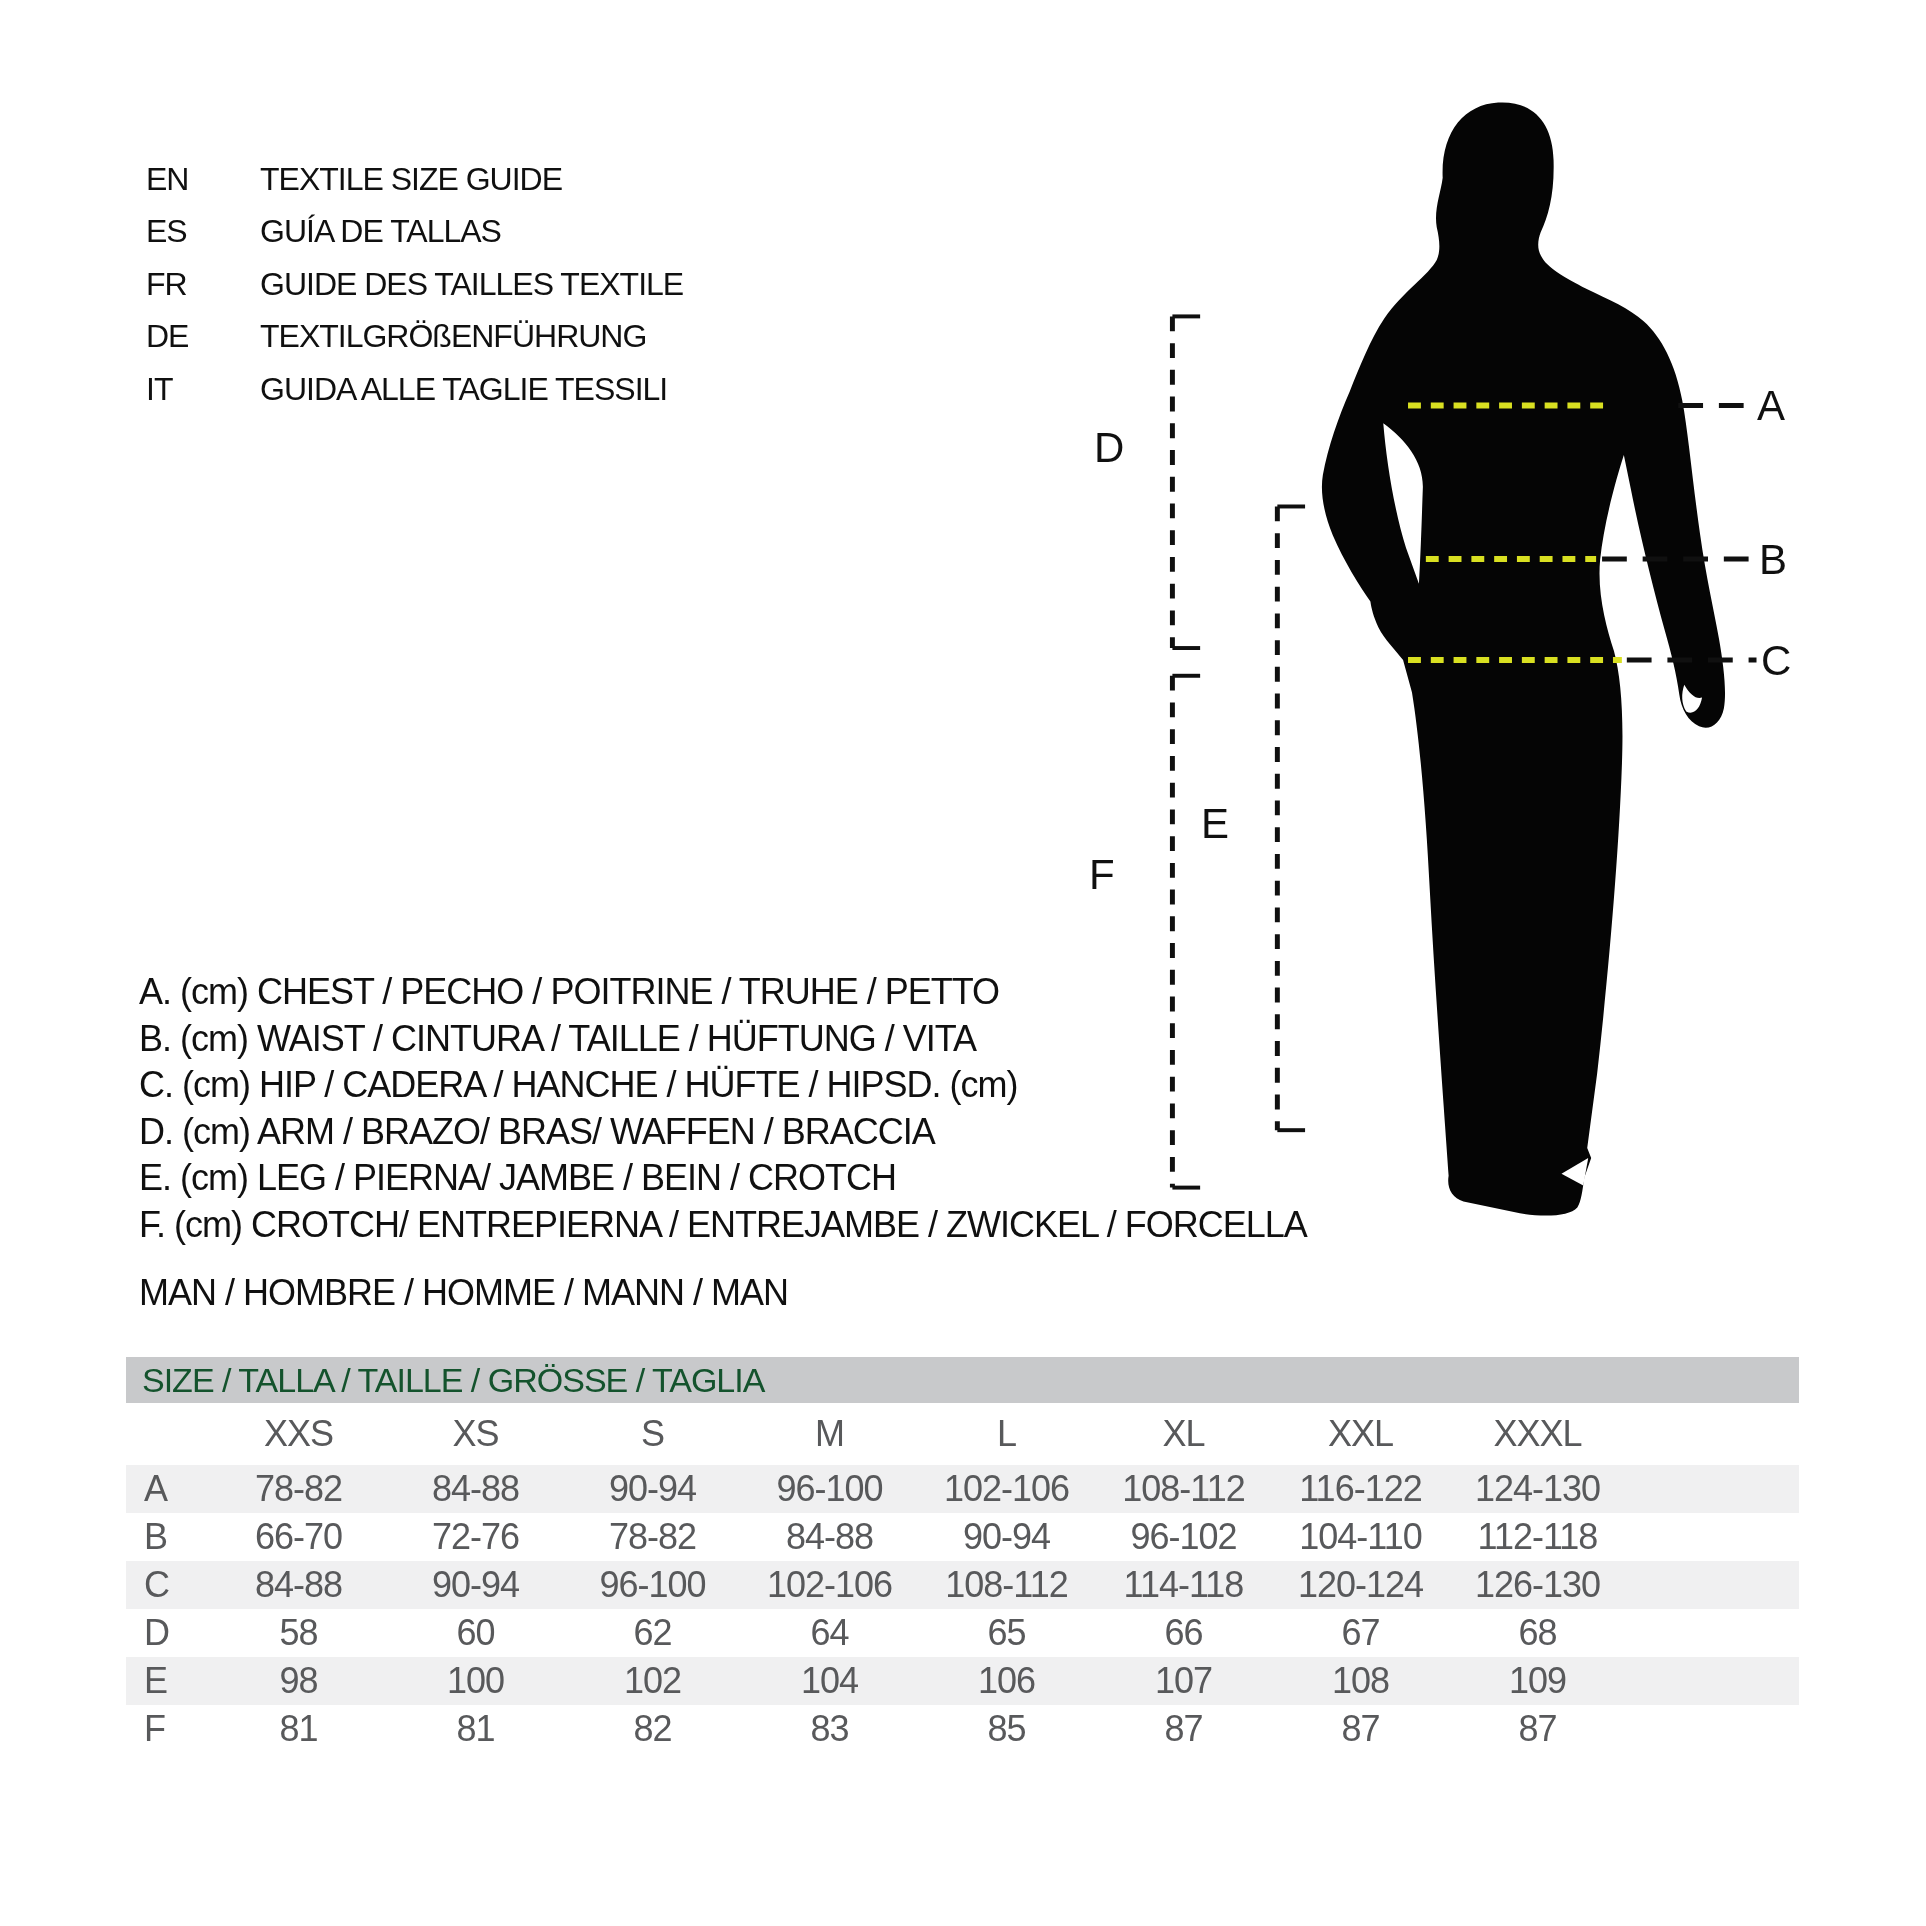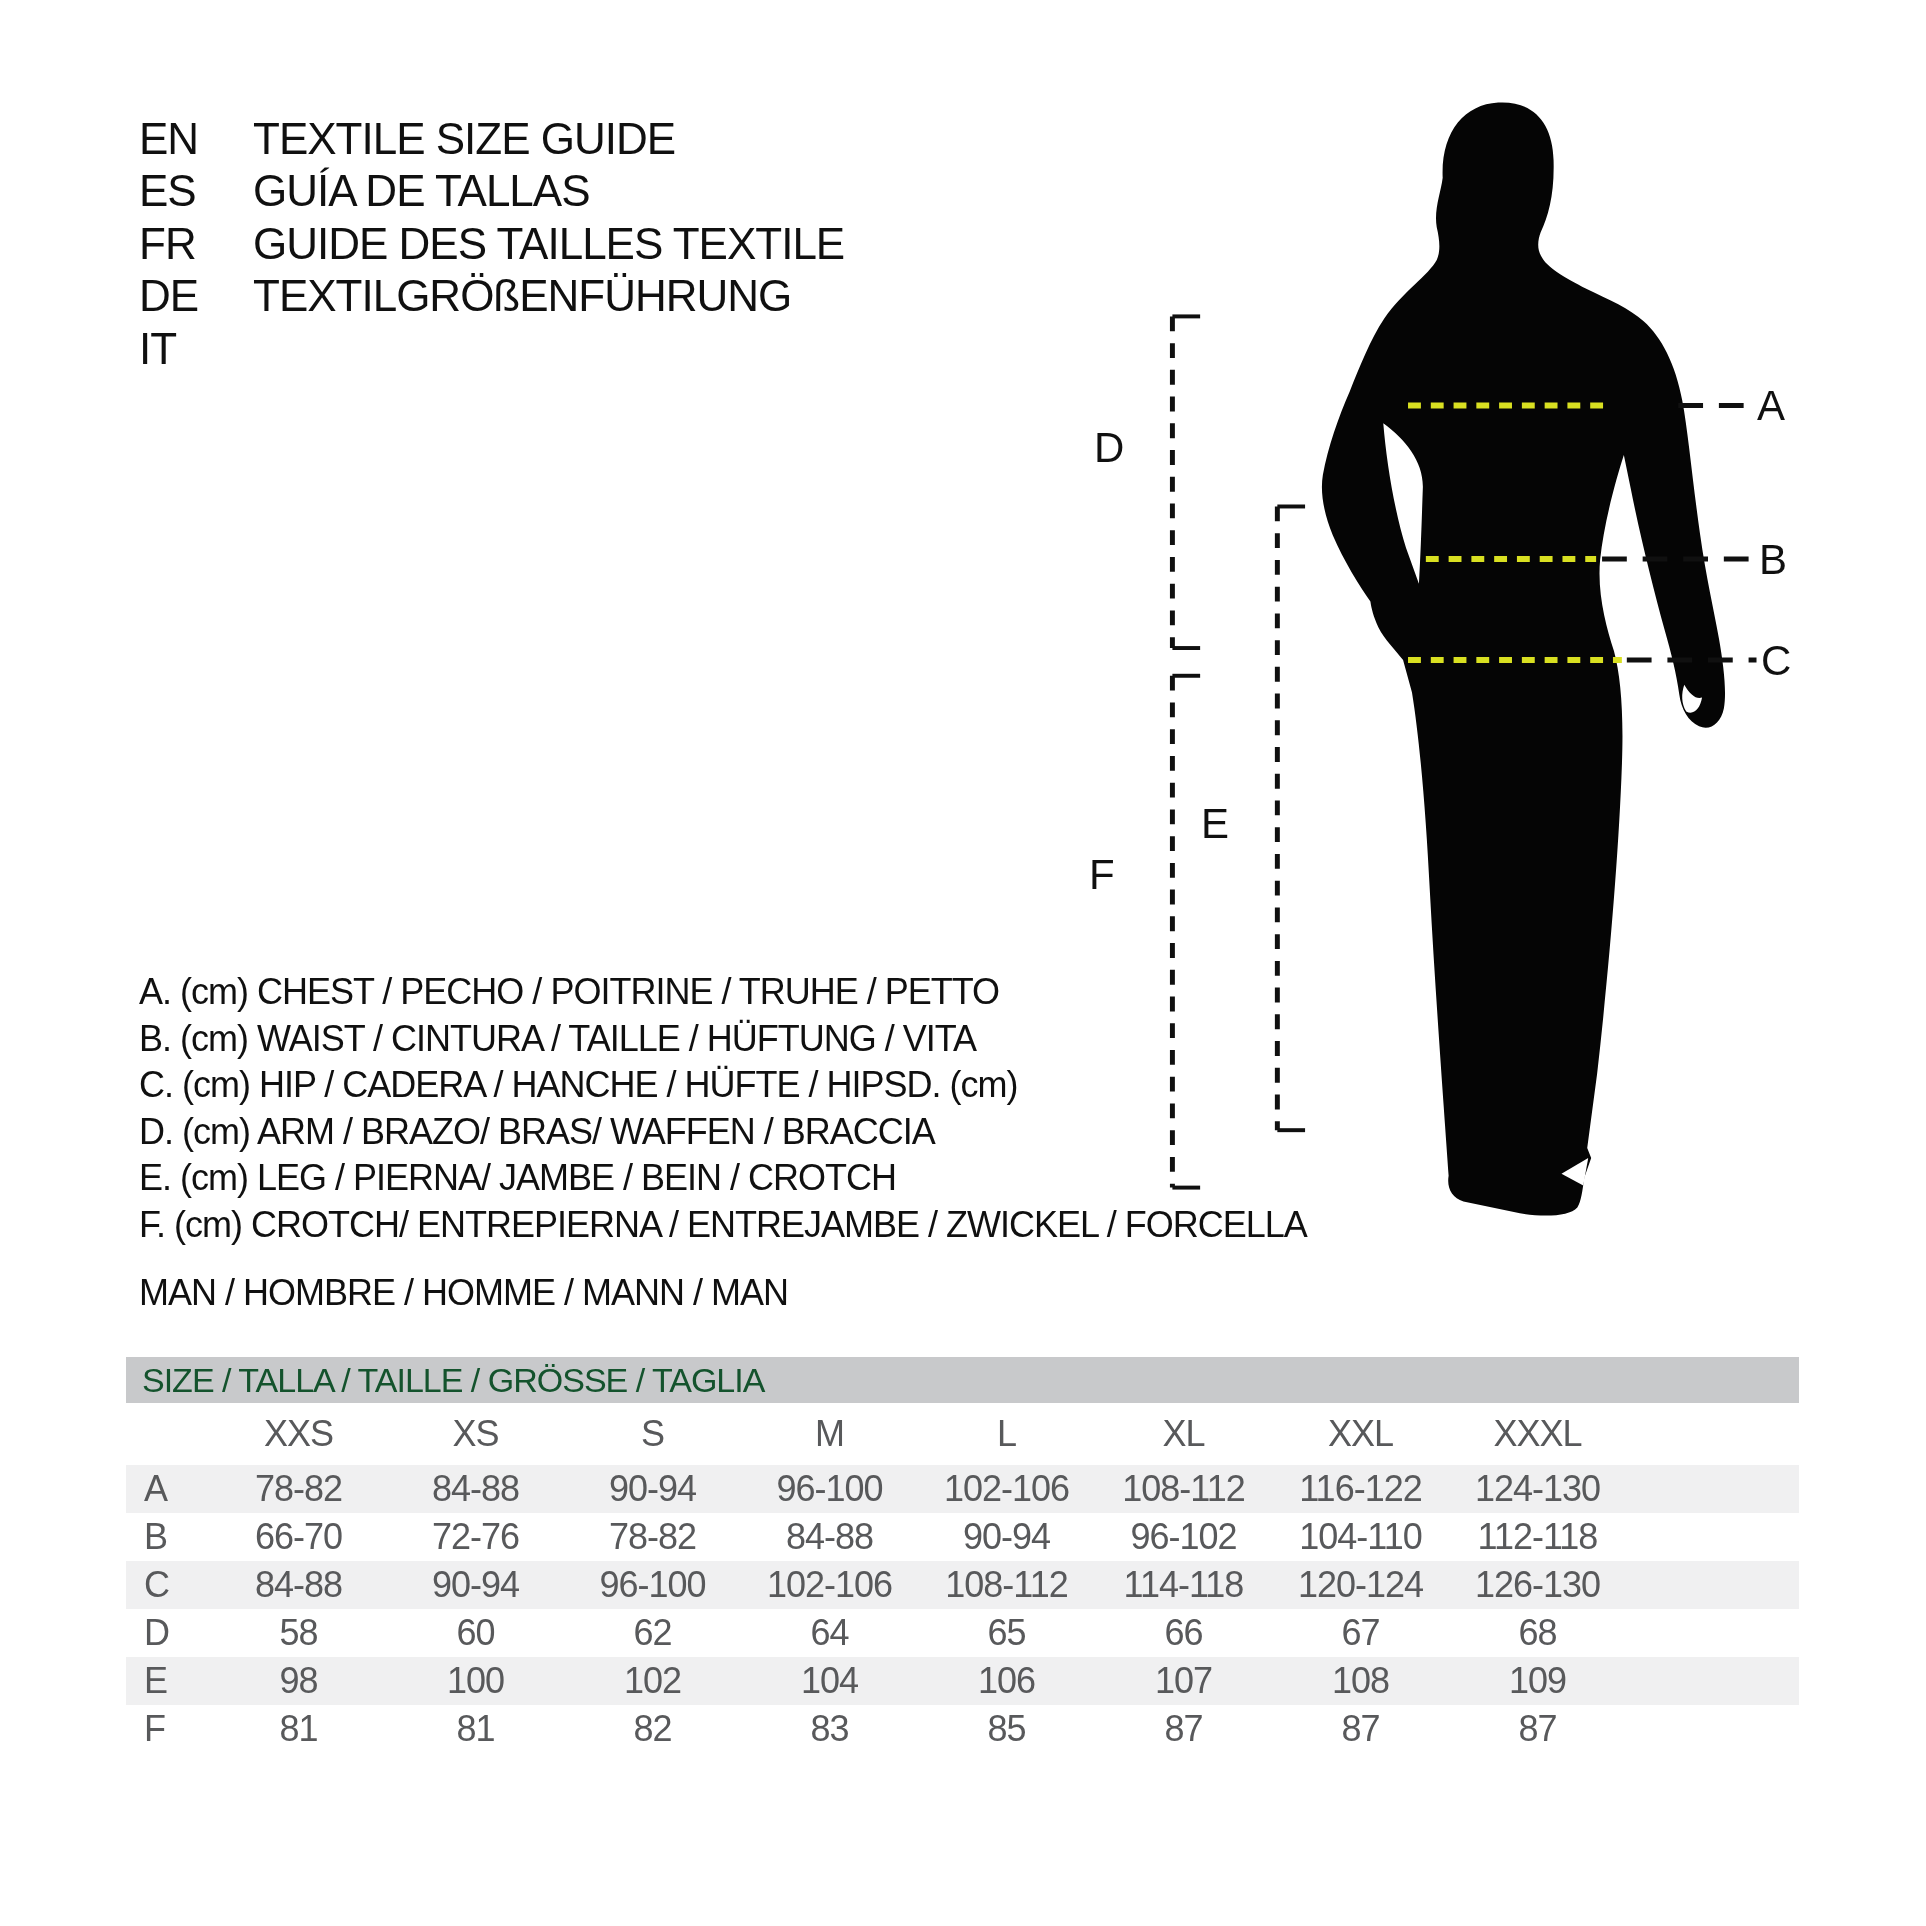--- a/index.html
+++ b/index.html
@@ -7,21 +7,21 @@
     --accent:#d9e021;
     --sil:#050505;
     --band:#c8c9cb;
     --shade:#f0f0f1;
     --ttext:#58595b;
   }
   .page{
     position:relative;width:1927px;height:1927px;background:#ffffff;
     font-family:"Liberation Sans",sans-serif;color:#101010;overflow:hidden;
   }
-  .lang{position:absolute;left:139px;width:891px;height:48px;font-size:44px;line-height:48px;letter-spacing:-1px;white-space:nowrap;}
+  .lang{position:absolute;left:146px;width:891px;height:48px;font-size:32px;line-height:48px;letter-spacing:-1px;white-space:nowrap;margin-top:40px;}
   .lang .code{position:absolute;left:0;top:0;}
   .lang .title{position:absolute;left:114px;top:0;}
   .fig-label{position:absolute;font-size:42px;line-height:51px;letter-spacing:-1px;}
   .legend-line{position:absolute;left:139px;font-size:36px;line-height:46px;letter-spacing:-1px;white-space:nowrap;}
   .category{position:absolute;left:139px;top:1270px;font-size:36px;line-height:46px;letter-spacing:-1px;white-space:nowrap;}
   .sizetable{position:absolute;left:126px;top:1357px;width:1673px;color:var(--ttext);}
   .thead{height:46px;background:var(--band);color:#14532d;font-size:34px;letter-spacing:-1px;display:flex;align-items:center;padding-left:16px;box-sizing:border-box;}
   .sizes-row{display:flex;height:62px;align-items:center;font-size:36px;letter-spacing:-1px;}
   .trow{display:flex;height:48px;align-items:center;font-size:36px;letter-spacing:-1px;}
   .trow.shade{background:var(--shade);}
@@ -51,20 +51,21 @@
   <div class="lang" style="top:272px">
     <span class="code">DE</span>
     <span class="title">TEXTILGRÖßENFÜHRUNG</span>
   </div>
   <div class="lang" style="top:220px">
     <span class="code">FR</span>
     <span class="title">GUIDE DES TAILLES TEXTILE</span>
   </div>
   <div class="lang" style="top:325px">
     <span class="code">IT</span>
+    <span class="title">GUIDA ALLE TAGLIE TESSILI</span>
   </div>
 
   <svg class="figure-svg" width="941" height="1287" viewBox="1000 60 950 1300">
     <path class="sil" d="
       M1457,180
       C1455,135 1478,106 1513,104
       C1548,102 1568,124 1569,162
       C1570,196 1564,218 1556,235
       C1553,243 1552,252 1557,260
       C1562,270 1580,281 1602,292

